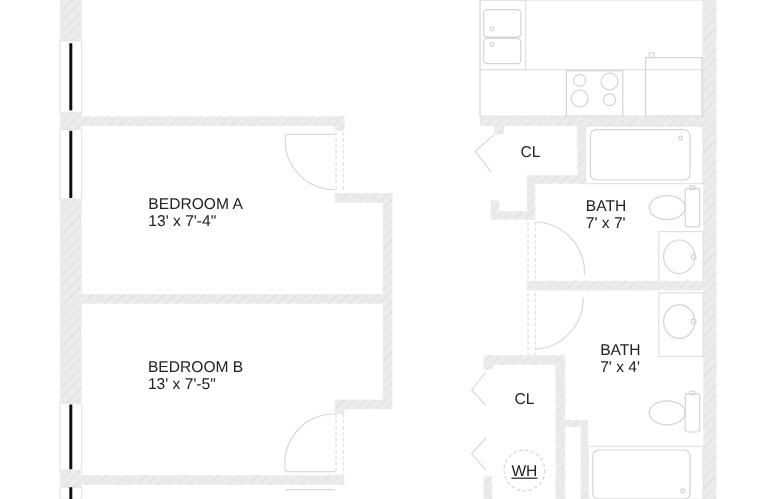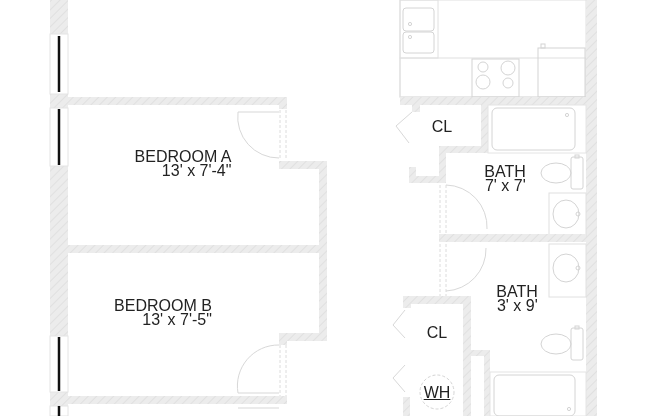--- a/index.html
+++ b/index.html
@@ -1,18 +1,18 @@
 <!DOCTYPE html>
 <html><head>
 <meta charset="utf-8">
 <style>
   html, body { margin:0; padding:0; background:#ffffff; }
   body { width:652px; height:416px; overflow:hidden; position:relative; font-family:"Liberation Sans", sans-serif; }
   #plan { position:absolute; left:0; top:0; width:652px; height:416px; }
-  .label { position:absolute; text-align:right; color:#222; font-size:16px; line-height:14px; transform:translateX(-50%); white-space:nowrap; }
+  .label { position:absolute; text-align:left; color:#222; font-size:13px; line-height:14px; transform:translateX(-50%); white-space:nowrap; }
 </style>
 </head>
 <body>
 
 <svg id="plan" viewBox="0 0 652 416" xmlns="http://www.w3.org/2000/svg">
   <defs>
     <pattern id="hatch" width="6" height="6" patternUnits="userSpaceOnUse" patternTransform="rotate(45)">
       <rect width="6" height="6" fill="#ececec"></rect>
       <line x1="0" y1="0" x2="0" y2="6" stroke="#e0e0e0" stroke-width="2"></line>
     </pattern>
@@ -167,37 +167,37 @@
     <circle cx="437" cy="392" r="17" fill="none" stroke="#d4d4d4" stroke-dasharray="3,2"></circle>
   </g>
 
   <g>
     <rect x="490" y="372" width="96" height="44" fill="none" stroke="#e4e4e4"></rect>
     <rect x="494" y="375" width="81" height="41" rx="5" fill="none" stroke="#d4d4d4"></rect>
     <circle cx="569" cy="409" r="1.6" fill="none" stroke="#d4d4d4"></circle>
   </g>
 </svg>
 
-<div class="label" style="left:163px; top:150px;margin-left:20px;">
+<div class="label" style="left:163px; top:163px;">
   <div>BEDROOM A</div>
   <div>13' x 7'-4"</div>
 </div>
 <div class="label" style="left:163px; top:299px;">
   <div>BEDROOM B</div>
   <div>13' x 7'-5"</div>
 </div>
 <div class="label" style="left:442px; top:120px;">
   <div>CL</div>
 </div>
 <div class="label" style="left:505px; top:165px;">
   <div>BATH</div>
   <div>7' x 7'</div>
 </div>
 <div class="label" style="left:517px; top:285px;">
   <div>BATH</div>
-  <div>3' x 9'</div>
+  <div>7' x 4'</div>
 </div>
 <div class="label" style="left:437px; top:326px;">
   <div>CL</div>
 </div>
 <div class="label" style="left:437px; top:386px;text-decoration:underline;">
   <div>WH</div>
 </div>
 
 </body></html>

